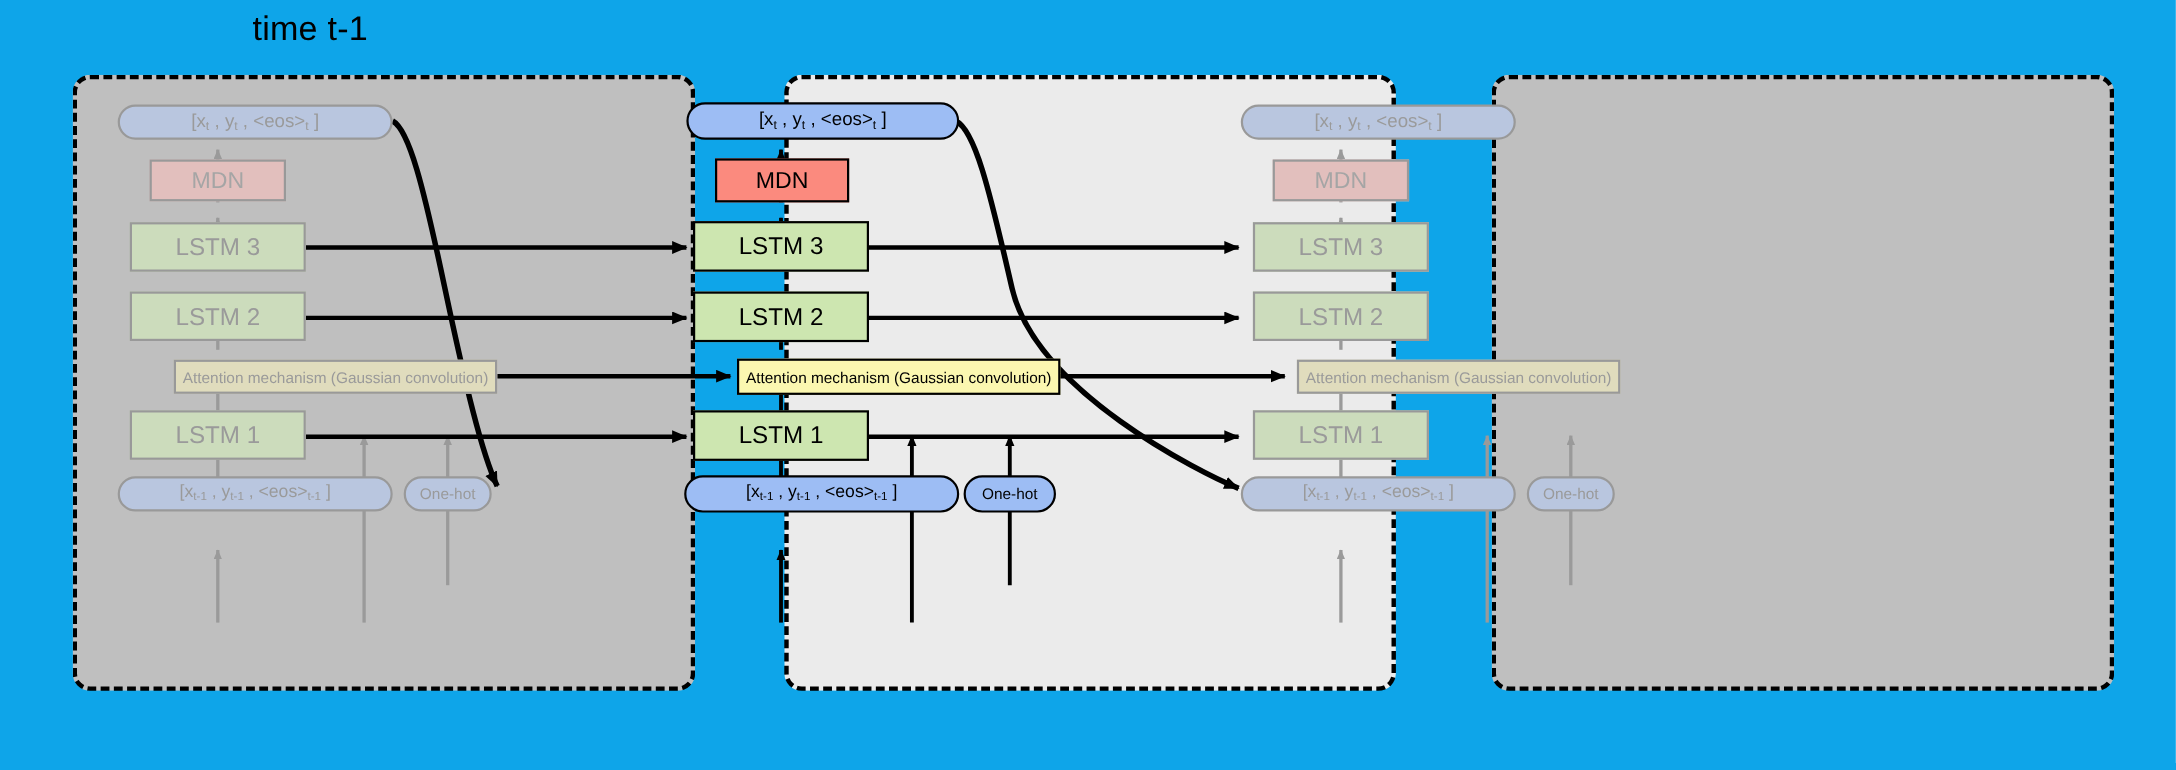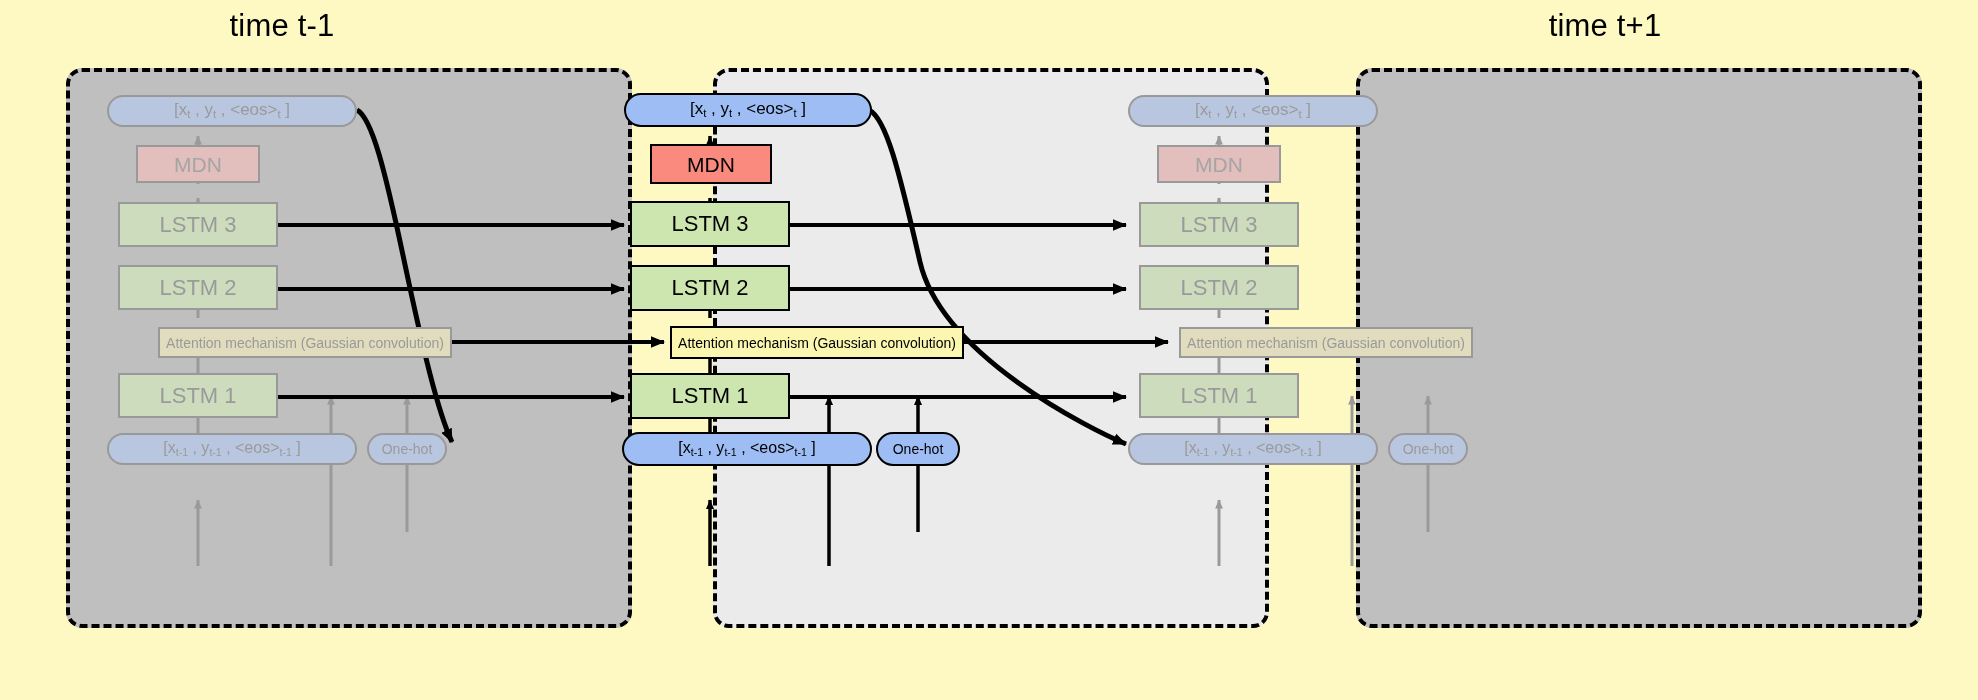--- a/index.html
+++ b/index.html
@@ -1,17 +1,17 @@
 <!DOCTYPE html>
 <html><head>
 <meta charset="utf-8">
 <style>
   html,body{margin:0;padding:0;background:#ffffff;}
   body{width:1978px;height:700px;font-family:"Liberation Sans",sans-serif;overflow:hidden;}
-  #stage{position:relative;width:1978px;height:700px;background:#fef9c3;}
+  #stage{position:relative;width:1978px;height:700px;background:#0ea5e9;}
 
   .panel-title{
     position:absolute;text-align:center;font-size:31px;color:#000;
     font-family:"Liberation Sans",sans-serif;letter-spacing:.2px;white-space:nowrap;
   }
 
   .panel{
     position:absolute;border:4px dashed #000;border-radius:16px;box-sizing:border-box;
   }
   .panel.dim{background:#bfbfbf;}
@@ -43,21 +43,20 @@
   sub{font-size:.66em;vertical-align:-0.28em;}
 
   svg.wires{position:absolute;left:0;top:0;width:1978px;height:700px;pointer-events:none;}
 </style>
 </head>
 <body>
 
 <div id="stage">
 
   <div class="panel-title" style="left:66px;top:8px;width:432px;">time t-1</div>
-  <div class="panel-title" style="left:1385px;top:8px;width:440px;">time t+1</div>
 
   <div class="panel dim" style="left:66px;top:68px;width:566px;height:560px;"></div>
   <div class="panel active" style="left:713px;top:68px;width:556px;height:560px;"></div>
   <div class="panel dim" style="left:1356px;top:68px;width:566px;height:560px;"></div>
 
   <svg class="wires" viewBox="0 0 1978 700">
     <defs>
       <marker id="ah" markerWidth="11" markerHeight="11" refX="9.4" refY="4.2" orient="auto" markerUnits="userSpaceOnUse">
         <path d="M0,0 L10,4.2 L0,8.4 z" fill="#000"></path>
       </marker>

